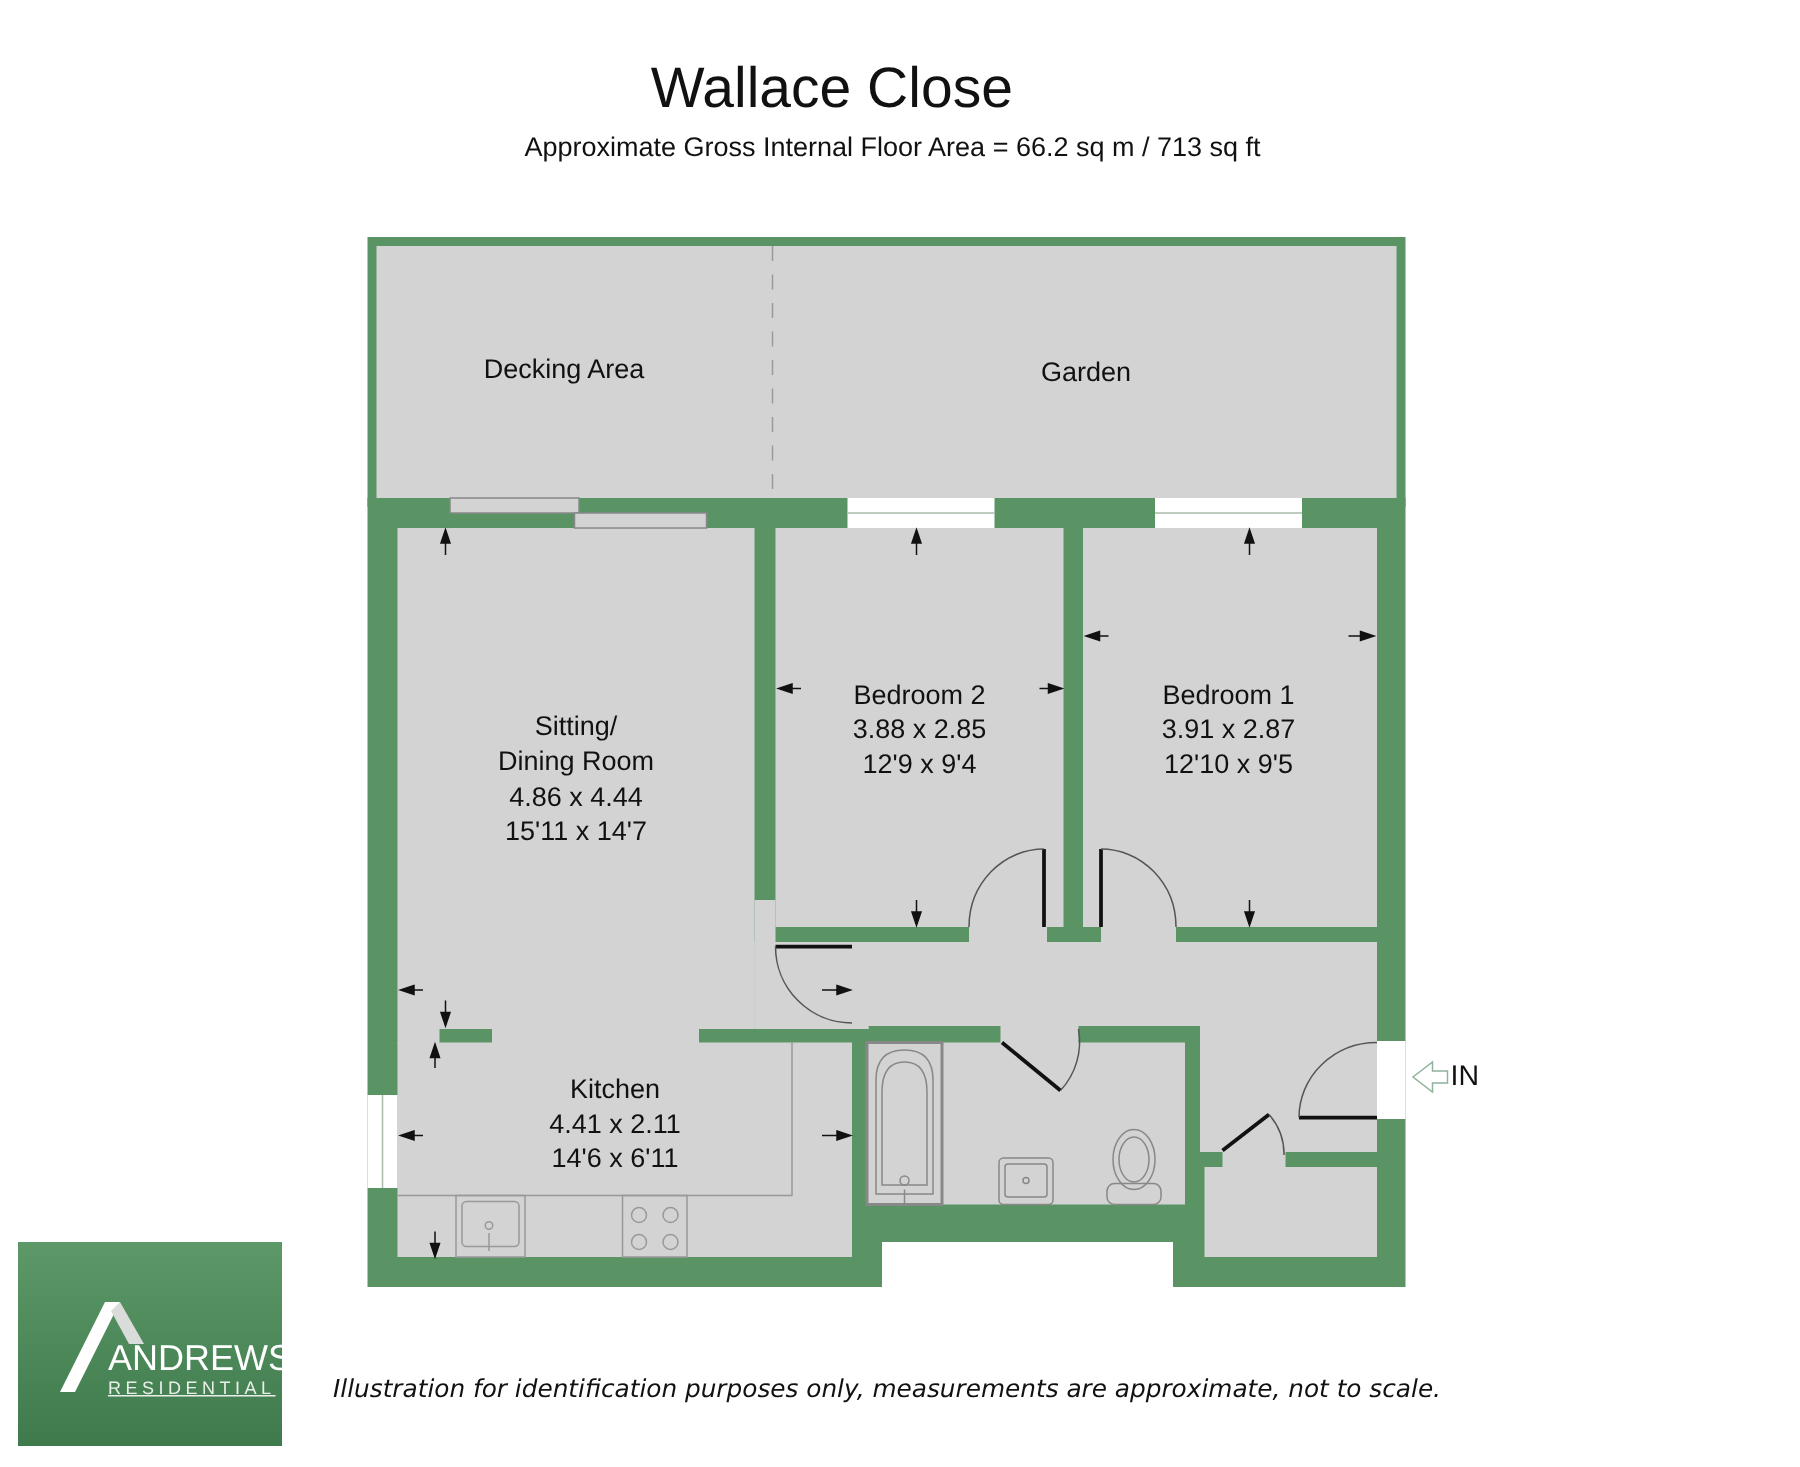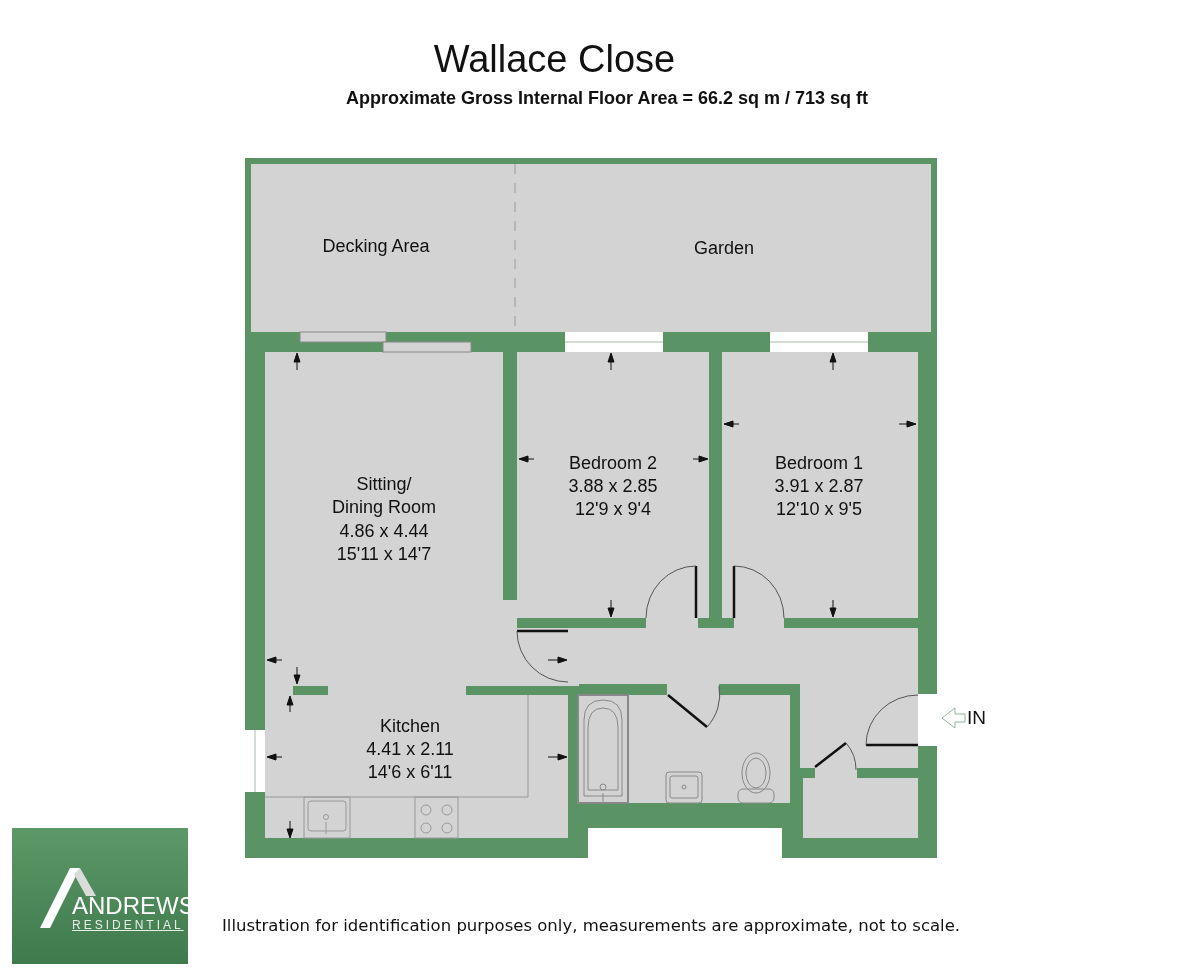--- a/index.html
+++ b/index.html
@@ -1,24 +1,24 @@
 <!DOCTYPE html>
 <html><head>
 <meta charset="utf-8">
 <style>
   html,body{margin:0;padding:0;background:#fff;}
   body{width:1200px;height:978px;position:relative;overflow:hidden;font-family:"Liberation Sans",sans-serif;color:#111;}
   .title{position:absolute;left:0;width:1109px;top:38px;text-align:center;font-size:38px;font-weight:normal;}
-  .subtitle{position:absolute;left:16px;width:1182px;top:88px;text-align:center;font-size:18px;font-weight:bold;}
+  .subtitle{position:absolute;left:4px;width:1182px;top:88px;text-align:center;font-size:18px;font-weight:normal;}
   svg.plan{position:absolute;left:0;top:0;}
   .lbl{font-family:"Liberation Sans",sans-serif;font-size:18px;fill:#111;text-anchor:middle;}
   .logo{position:absolute;left:12px;top:828px;width:176px;height:136px;background:linear-gradient(#5c9868,#3f7a4c);}
   .logo-name{position:absolute;left:60px;top:64px;color:#fff;font-size:24px;letter-spacing:0px;}
   .logo-sub{position:absolute;left:60px;top:90px;color:#e8efe9;font-size:12px;letter-spacing:3px;text-decoration:underline;}
-  .disclaimer{position:absolute;left:222px;top:916px;font-size:18px;color:#111;font-family:"DejaVu Sans",sans-serif;font-size:16.5px;}
+  .disclaimer{position:absolute;left:222px;top:916px;font-size:18px;color:#111;font-family:"DejaVu Sans",sans-serif;font-size:16.5px;font-style:italic;}
   .in-label{position:absolute;left:967px;top:707px;font-size:19px;}
 </style>
 </head>
 <body>
 
 <div class="title">Wallace Close</div>
 <div class="subtitle">Approximate Gross Internal Floor Area = 66.2 sq m / 713 sq ft</div>
 
 <svg class="plan" width="1200" height="978" viewBox="0 0 1200 978">
 

